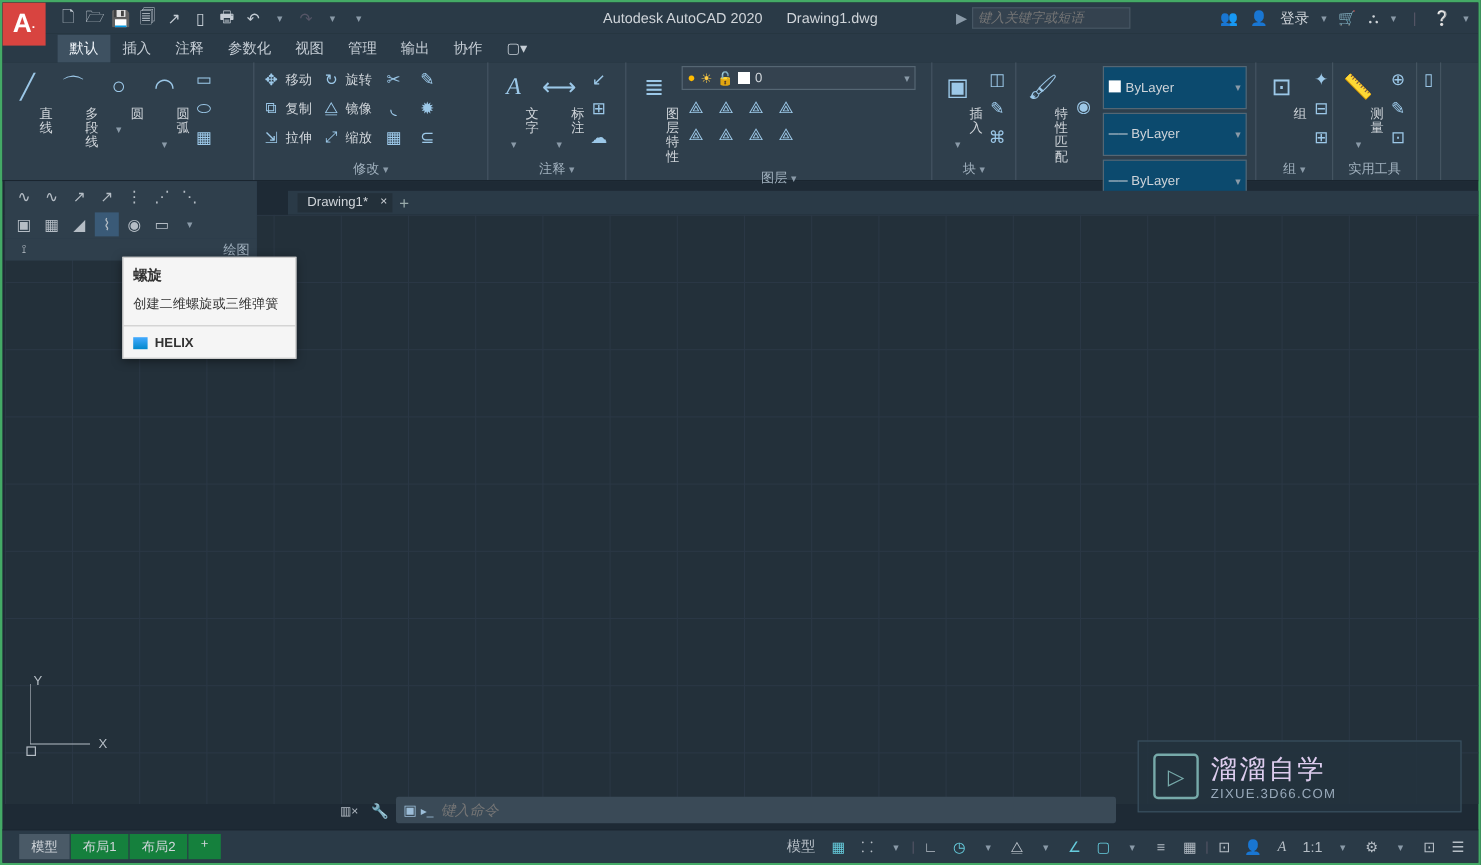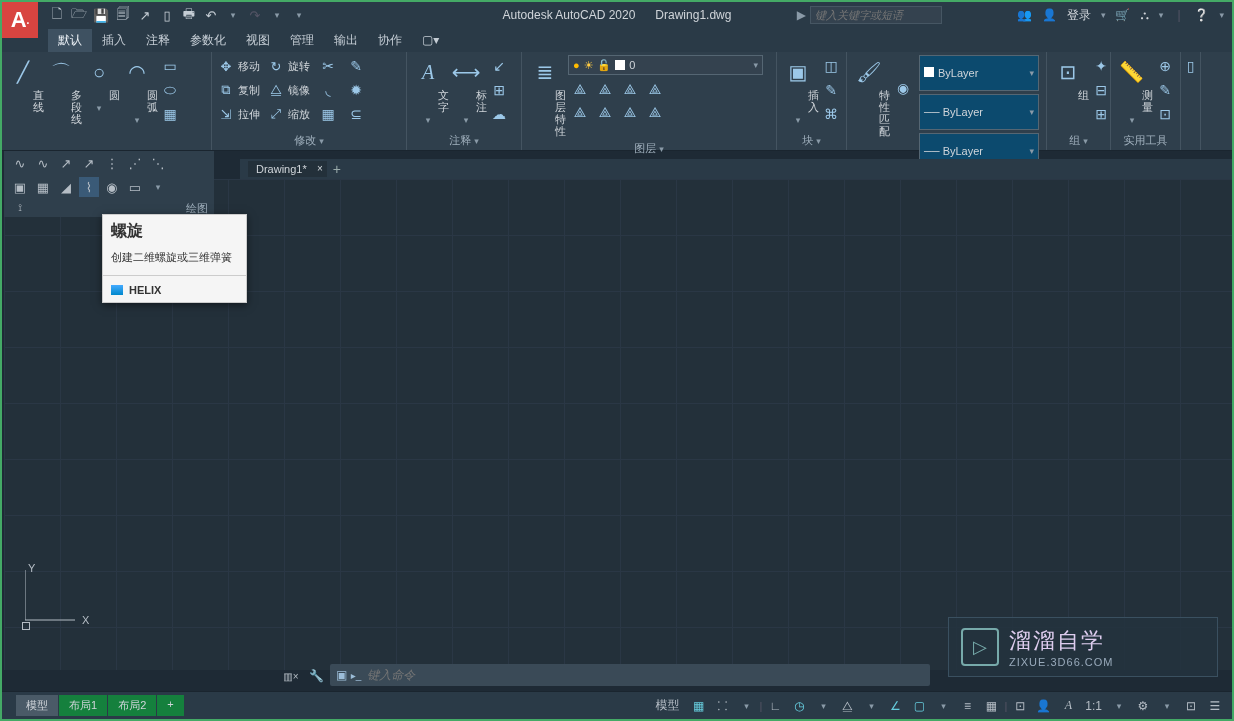--- a/index.html
+++ b/index.html
@@ -36,21 +36,21 @@
 .filetab { background: #23303a; padding: 2px 20px 2px 8px; font-size: 11px; position: relative; cursor: pointer; margin-left: 8px; }
 .filetab .close { position: absolute; right: 4px; top: 2px; font-size: 10px; }
 .add-tab { width: 20px; text-align: center; cursor: pointer; font-size: 14px; color: #9aa; }
 .canvas { position: absolute; left: 2px; top: 177px; width: 1230px; height: 491px; background: #23303a; background-image: linear-gradient(#2a3745 1px, transparent 1px), linear-gradient(90deg, #2a3745 1px, transparent 1px); background-size: 56px 56px; overflow: hidden; }
 .ucs { position: absolute; left: 18px; bottom: 40px; font-size: 11px; color: #b5bdc5; }
 .ucs .y { position: absolute; left: 6px; top: -60px; }
 .ucs .x { position: absolute; left: 60px; top: -8px; }
 .ucs .origin { width: 8px; height: 8px; border: 1px solid #b5bdc5; }
 .ucs svg { position: absolute; left: 3px; top: -52px; }
 .tooltip { position: absolute; left: 100px; top: 212px; width: 145px; background: #f5f5f5; color: #333; font-size: 12px; box-shadow: 0 2px 8px rgba(0,0,0,0.5); border: 1px solid #ccc; z-index: 10; }
-.tooltip .tt-head { padding: 6px 8px; font-weight: bold; font-size: 16px; }
+.tooltip .tt-head { padding: 6px 8px; font-weight: bold; font-size: 12px; }
 .tooltip .tt-body { padding: 2px 8px 8px; font-size: 11px; }
 .tooltip .tt-sep { border-top: 1px solid #ccc; margin: 2px 0; }
 .tooltip .tt-cmd { padding: 6px 8px; font-size: 11px; display: flex; align-items: center; gap: 6px; }
 .tooltip .tt-cmd .sq { width: 12px; height: 10px; background: linear-gradient(#4af,#08c); display: inline-block; }
 .tooltip .tt-help { padding: 4px 8px 8px; font-size: 11px; color: #555; }
 .cmdline { position: absolute; left: 280px; bottom: 33px; height: 22px; width: 600px; background: #3a4a57; display: flex; align-items: center; gap: 6px; padding: 0 6px; font-size: 12px; border-radius: 2px; }
 .cmdline .prompt { color: #9cbdd8; }
 .cmdline input { background: transparent; border: none; color: #8a9aa8; font-style: italic; flex: 1; font-size: 12px; outline: none; }
 .statusbar { position: absolute; bottom: 0; left: 0; right: 0; height: 28px; background: #2a3a47; display: flex; align-items: center; font-size: 11px; border-top: 1px solid #1a252f; }
 .model-tabs { display: flex; gap: 1px; margin-left: 14px; }

